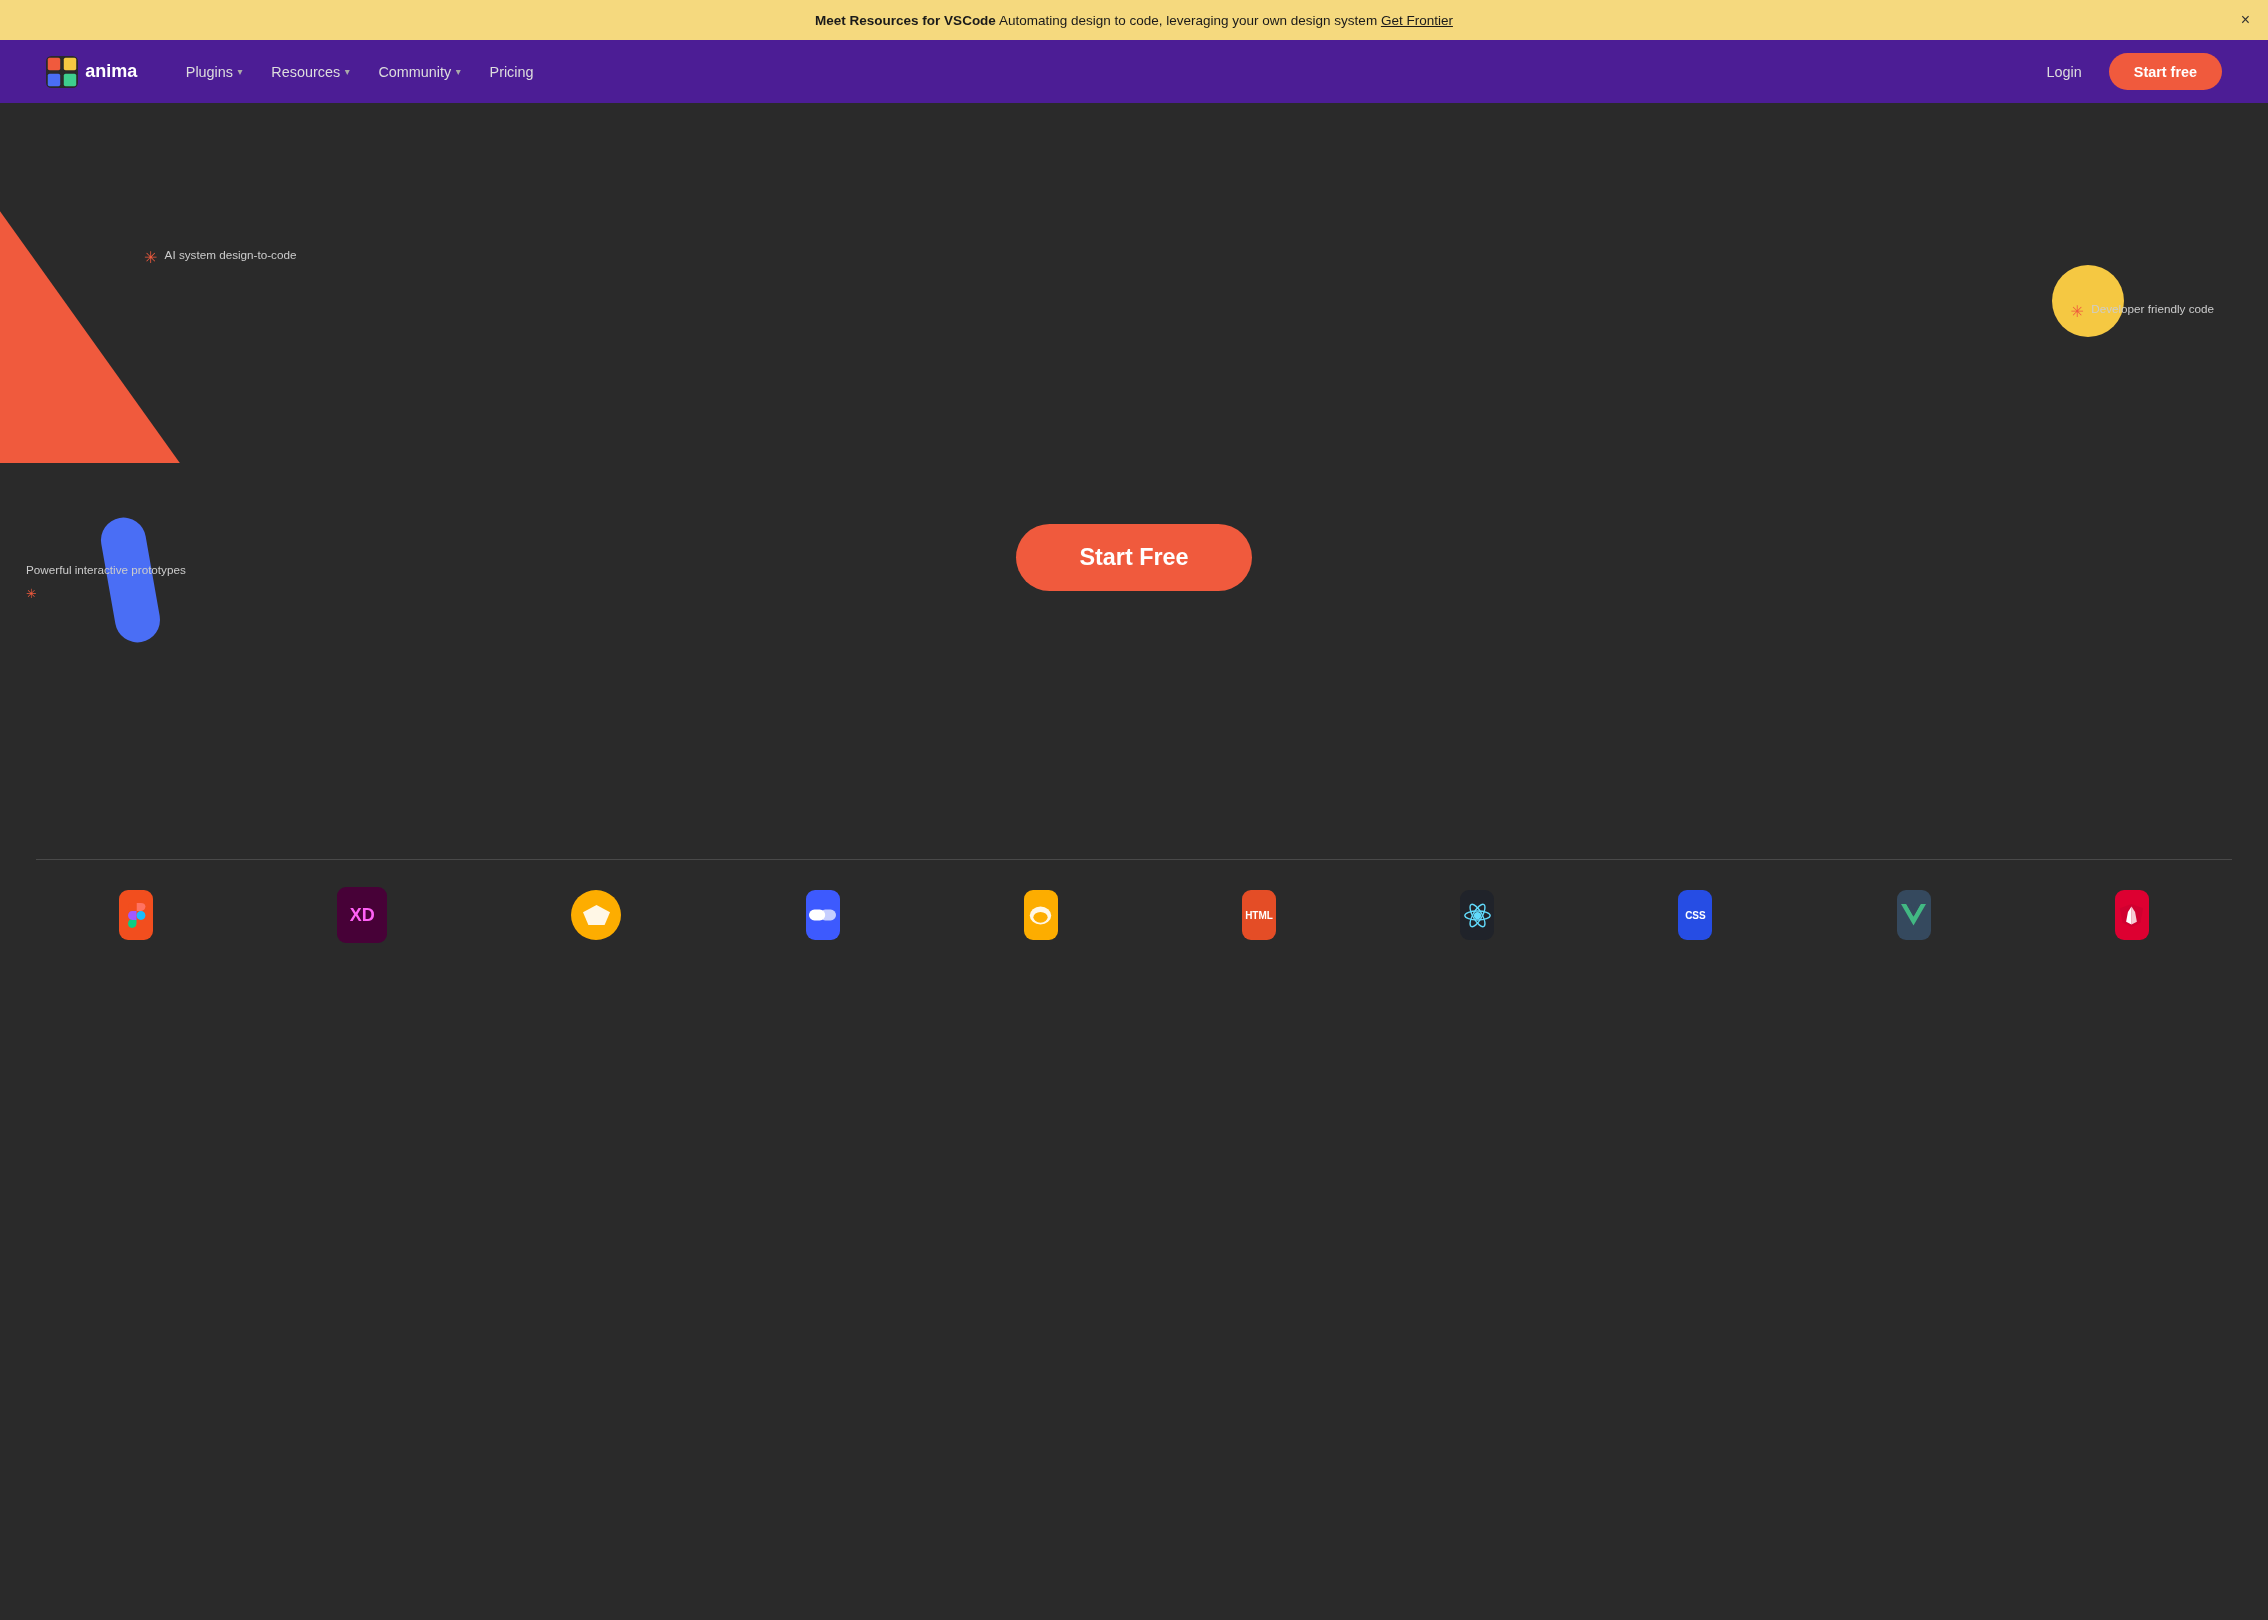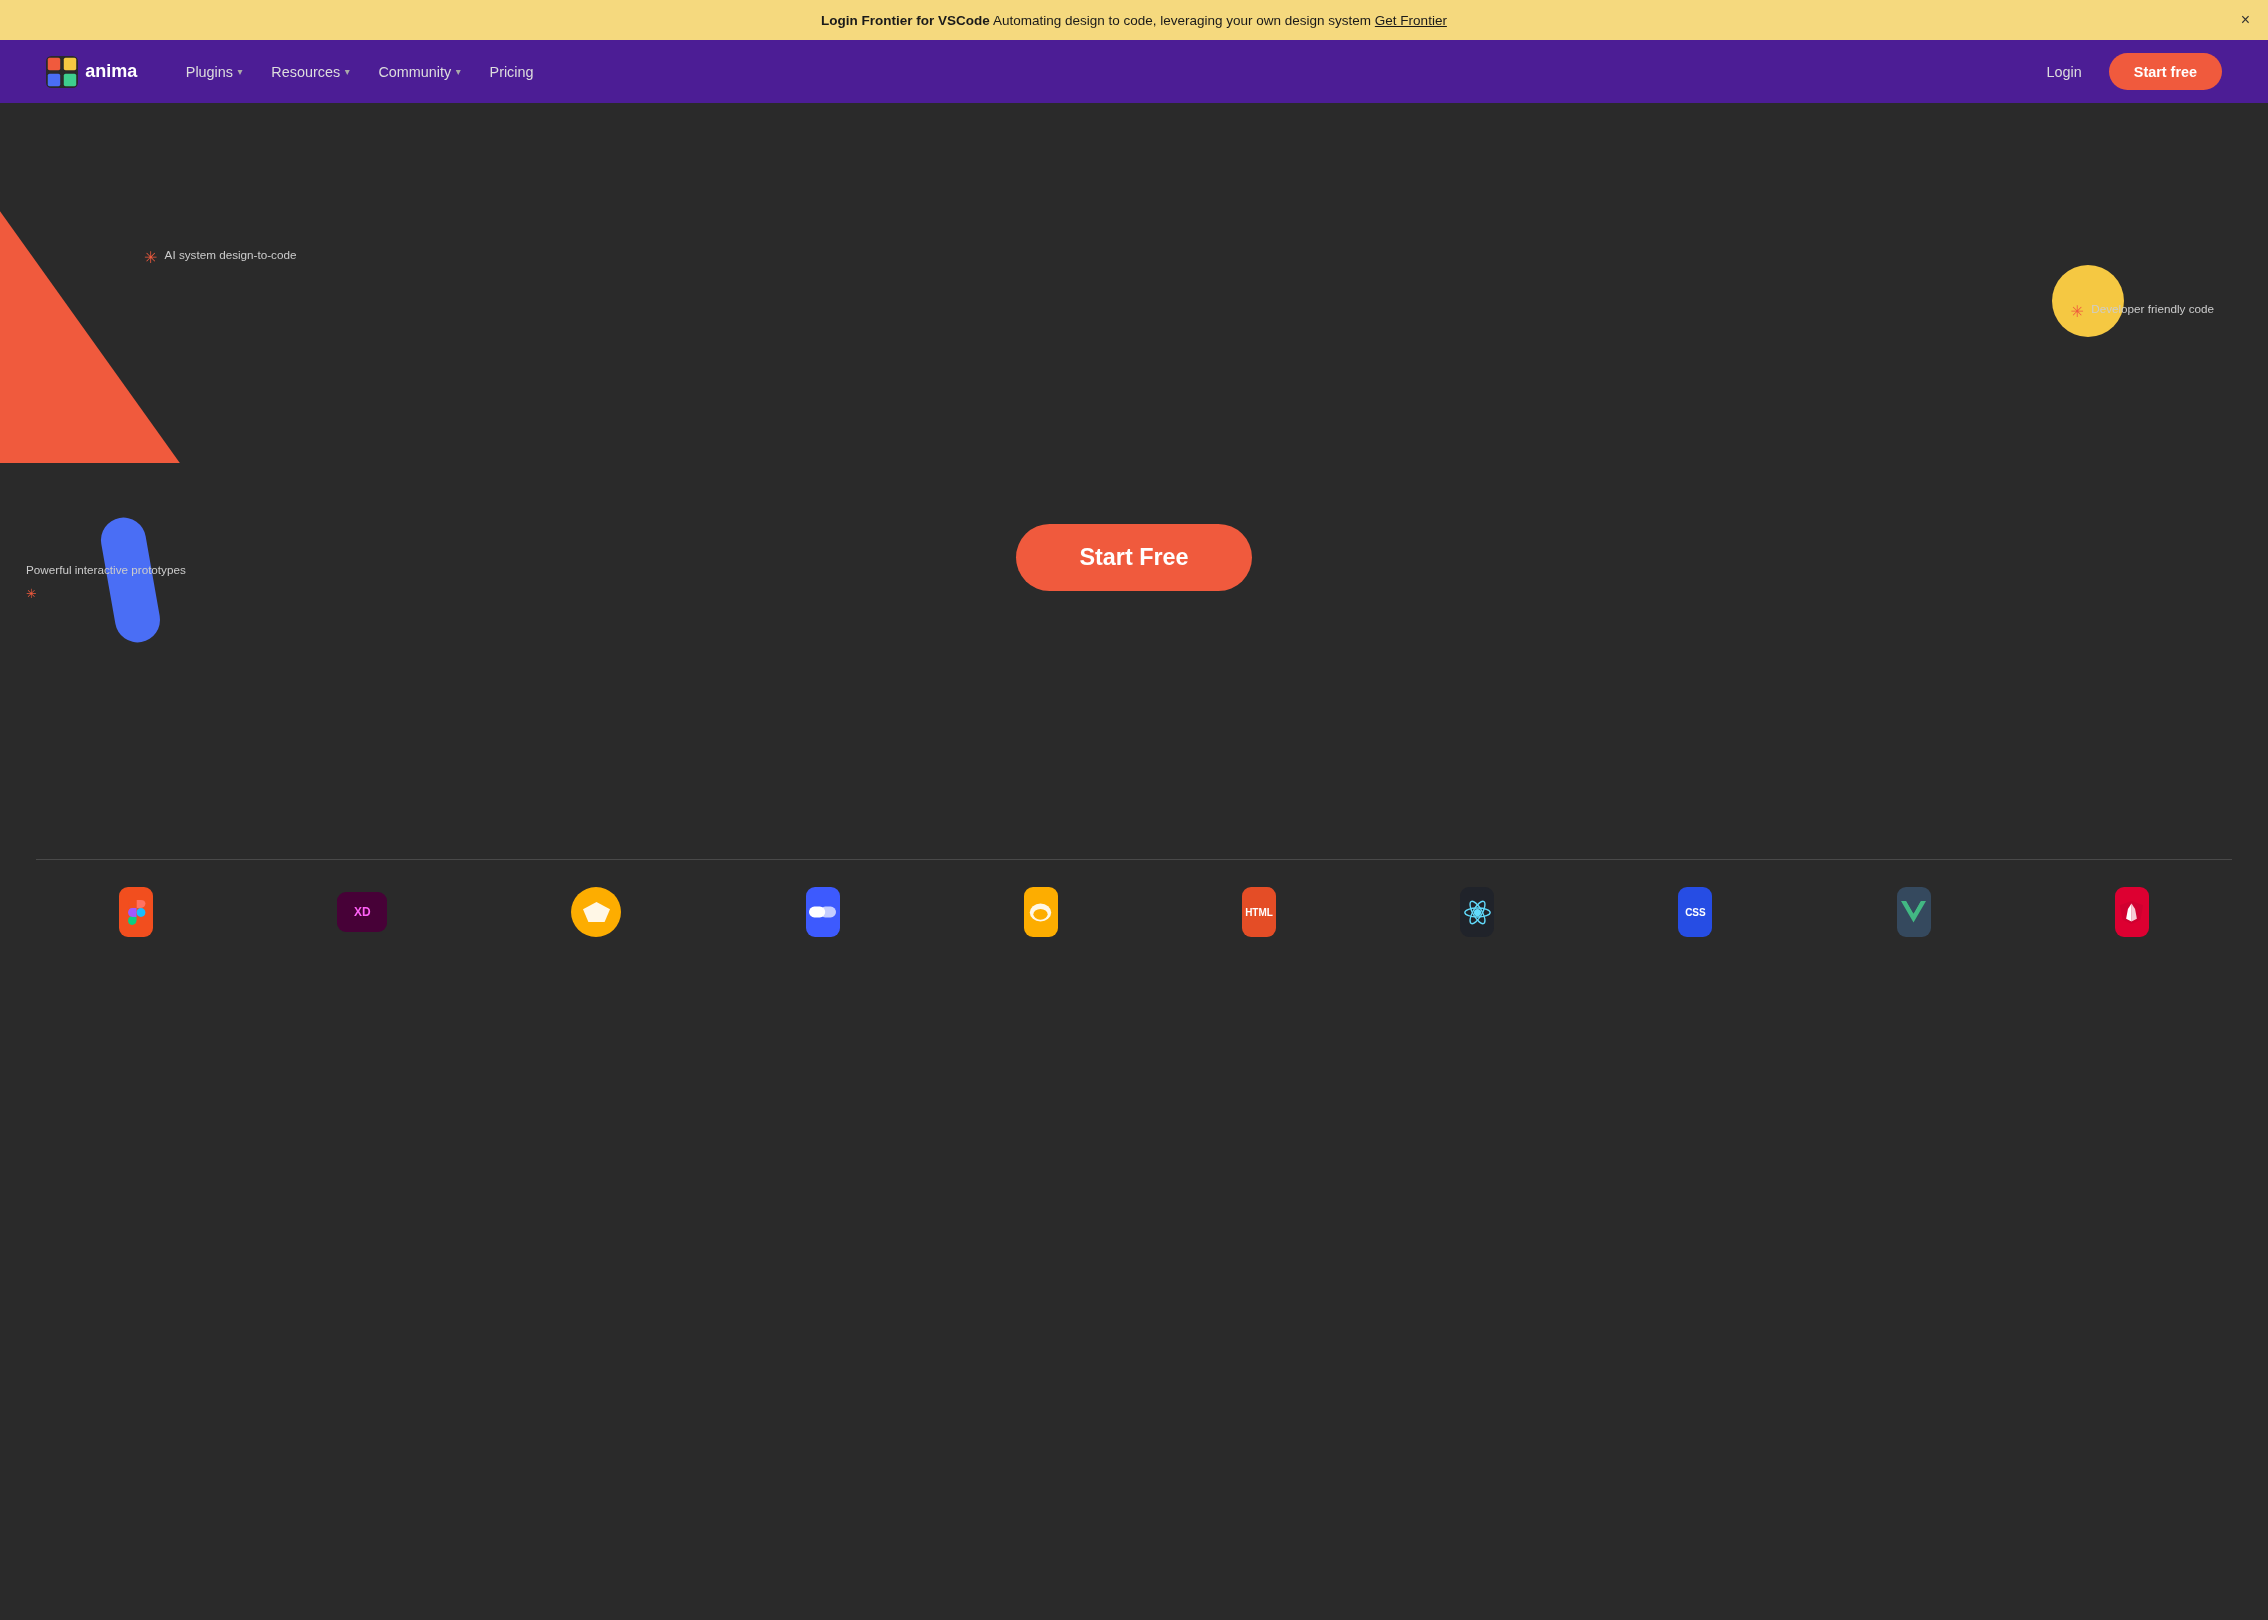--- a/index.html
+++ b/index.html
@@ -241,21 +241,21 @@
       font-size: 9px;
       font-weight: 700;
       color: #fff;
     }
   </style>
 </head>
 <body>
 
 <div class="announcement-bar">
   <span>
-    <strong>Login Frontier for VSCode</strong>
+    <strong>Meet Resources for VSCode</strong>
     <span> Automating design to code, leveraging your own design system</span>
     <a>Get Frontier</a>
   </span>
   <button class="announcement-close">×</button>
 </div>
 
 <nav>
   <div class="nav-logo">
     <svg class="nav-logo-icon" viewBox="0 0 36 36" fill="none" xmlns="http://www.w3.org/2000/svg">
       <rect width="36" height="36" rx="6" fill="#2a2a2a"></rect>
@@ -332,21 +332,21 @@
         <path d="M19 28C19 22.477 23.477 18 29 18C34.523 18 39 22.477 39 28C39 33.523 34.523 38 29 38C23.477 38 19 33.523 19 28Z" fill="#1ABCFE"></path>
         <path d="M0 46C0 40.477 4.477 36 10 36H19V46C19 51.523 14.523 56 9 56C3.477 56 0 51.523 0 46Z" fill="#0ACF83"></path>
         <path d="M19 0V18H29C34.523 18 39 13.523 39 8C39 2.477 34.523 0 29 0H19Z" fill="#FF7262"></path>
         <path d="M0 8C0 13.523 4.477 18 10 18H19V0H9C3.477 0 0 2.477 0 8Z" fill="#F24E1E"></path>
         <path d="M0 28C0 33.523 4.477 38 10 38H19V18H9C4.477 18 0 22.477 0 28Z" fill="#A259FF"></path>
       </svg>
     </div>
   </div>
 
   <div class="logo-item">
-    <div class="logo-icon-box" style="background:#470137; width:50px; height:40px; border-radius:9px; font-size:12px; font-weight:900; color:#ff61f6;">XD</div>
+    <div class="logo-icon-box" style="background:#470137; width:50px; height:56px; border-radius:9px; font-size:18px; font-weight:900; color:#ff61f6;">XD</div>
   </div>
 
   <div class="logo-item">
     <div class="logo-icon-box" style="background:#fdad00; width:50px; height:50px; border-radius:50%;">
       <svg width="27" height="20" viewBox="0 0 30 22" fill="none" xmlns="http://www.w3.org/2000/svg">
         <polygon points="15,0 30,8 24,22 6,22 0,8" fill="white" opacity="0.9"></polygon>
       </svg>
     </div>
   </div>
 

